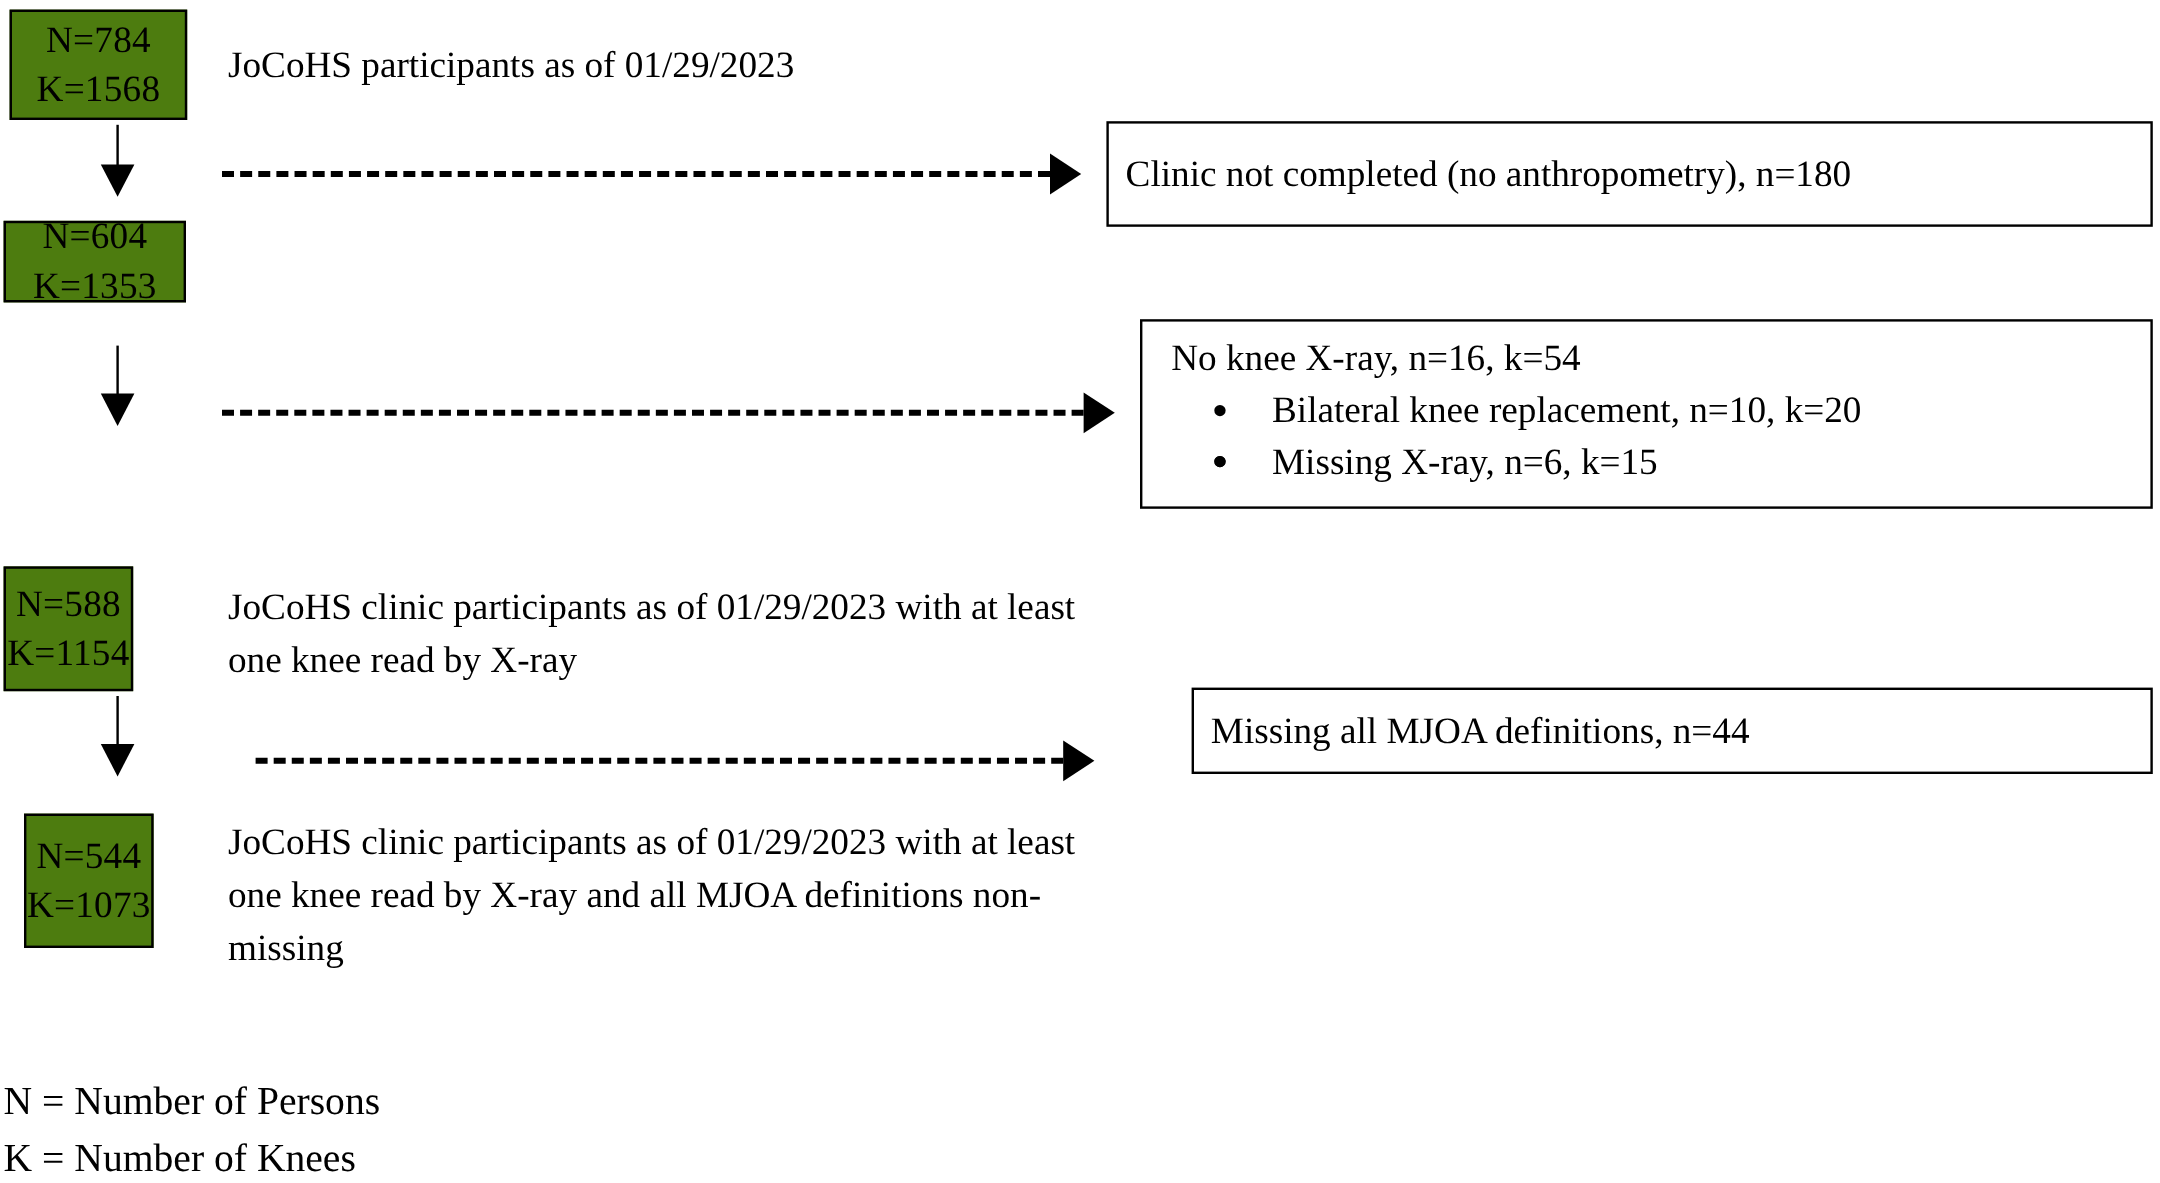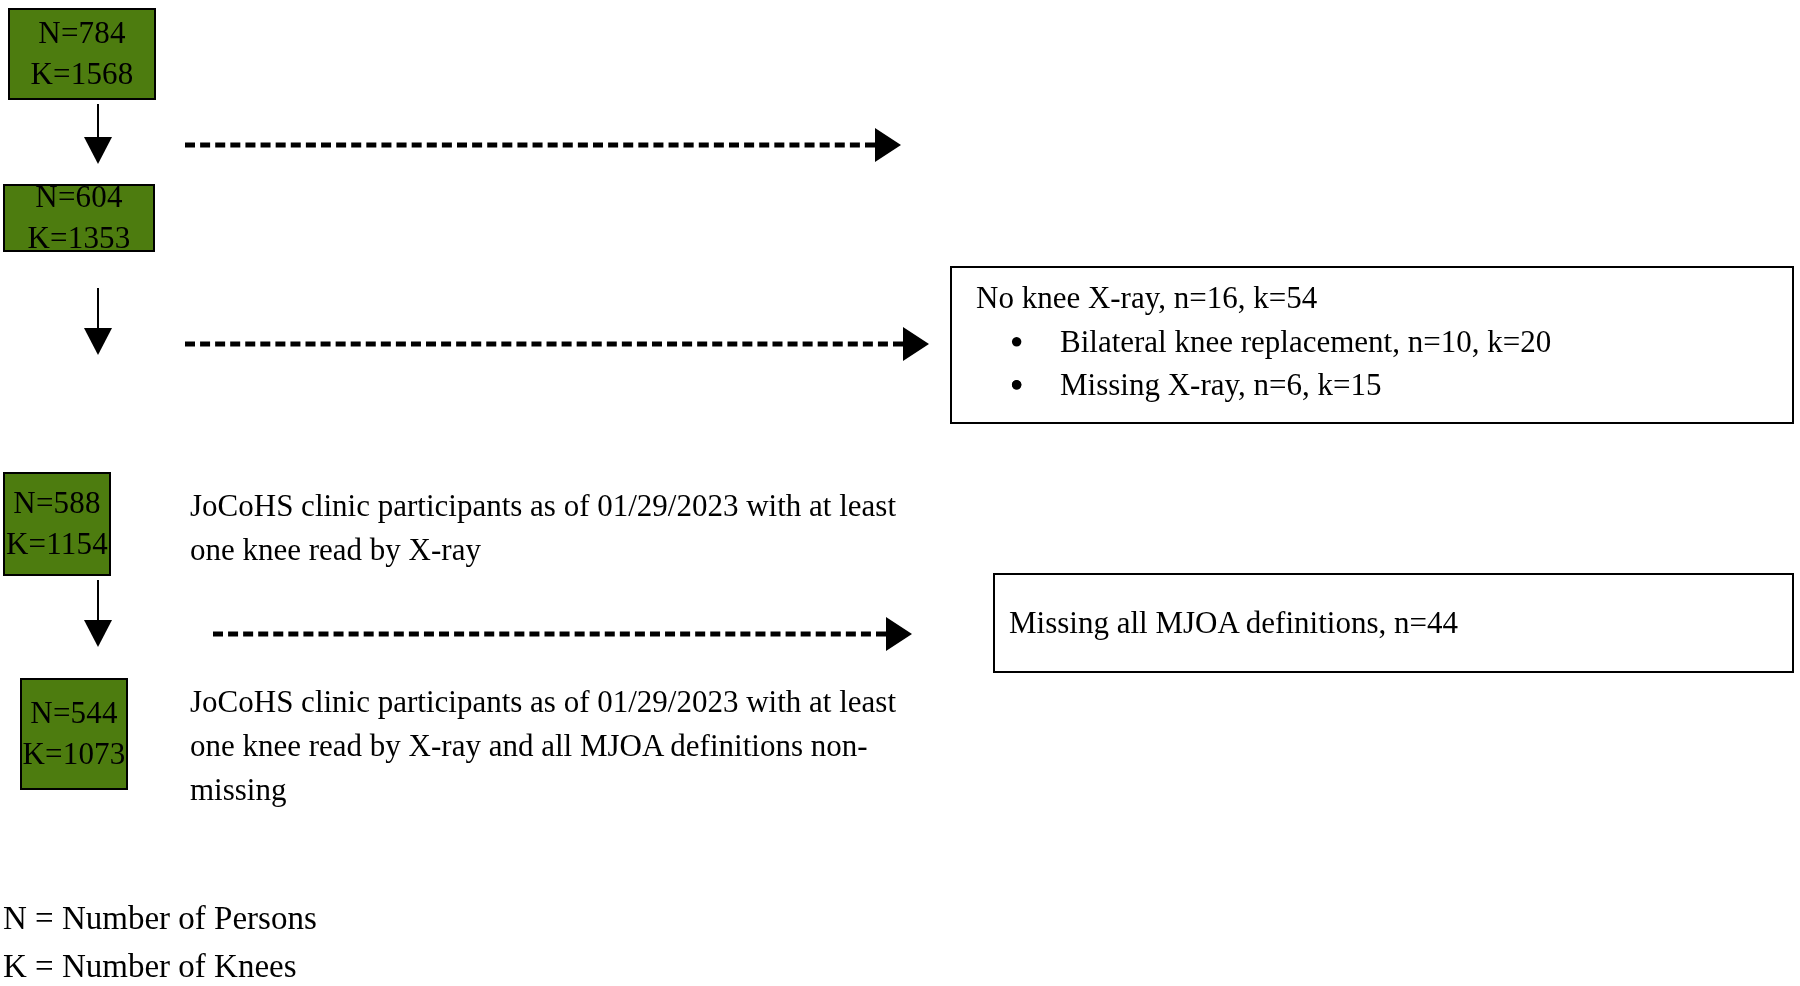--- a/index.html
+++ b/index.html
@@ -133,28 +133,32 @@
 </style>
 </head>
 <body>
 
 <div class="canvas">
 
   <div class="count-box" style="left:8px; top:8px; width:148px; height:92px;">
     <span class="ln">N=784</span>
     <span class="ln">K=1568</span>
   </div>
+  <div class="desc" style="left:190px; top:32px; width:760px;">JoCoHS participants as of 01/29/2023</div>
 
   <div class="vline" style="left:97px; top:104px; height:36px;"></div>
   <div class="vhead" style="left:84px; top:137px;"></div>
 
   <div class="dashwrap" style="left:185px; top:132px; width:214px;"></div>
   <div class="dashline" style="left:185px; top:145px; width:690px;"></div>
   <div class="dashhead" style="left:875px; top:145px;"></div>
 
+  <div class="excl-box" style="left:922px; top:101px; width:872px; height:88px;">
+    <span class="single">Clinic not completed (no anthropometry), n=180</span>
+  </div>
 
   <div class="count-box" style="left:3px; top:184px; width:152px; height:68px;">
     <span class="ln">N=604</span>
     <span class="ln">K=1353</span>
   </div>
 
   <div class="vline" style="left:97px; top:288px; height:42px;"></div>
   <div class="vhead" style="left:84px; top:328px;"></div>
 
   <div class="dashline" style="left:185px; top:344px; width:718px;"></div>
@@ -183,21 +187,21 @@
   </div>
   <div class="desc" style="left:190px; top:484px; width:790px;">JoCoHS clinic participants as of 01/29/2023 with at least
 one knee read by X-ray</div>
 
   <div class="vline" style="left:97px; top:580px; height:42px;"></div>
   <div class="vhead" style="left:84px; top:620px;"></div>
 
   <div class="dashline" style="left:213px; top:634px; width:673px;"></div>
   <div class="dashhead" style="left:886px; top:634px;"></div>
 
-  <div class="excl-box" style="left:993px; top:573px; width:801px; height:100px;">
+  <div class="excl-box" style="left:993px; top:573px; width:801px; height:72px;">
     <span class="single">Missing all MJOA definitions, n=44</span>
   </div>
 
   <div class="count-box" style="left:3px; top:678px; width:108px; height:112px;margin-left:17px;">
     <span class="ln">N=544</span>
     <span class="ln">K=1073</span>
   </div>
   <div class="desc" style="left:190px; top:680px; width:800px;">JoCoHS clinic participants as of 01/29/2023 with at least
 one knee read by X-ray and all MJOA definitions non-
 missing</div>

